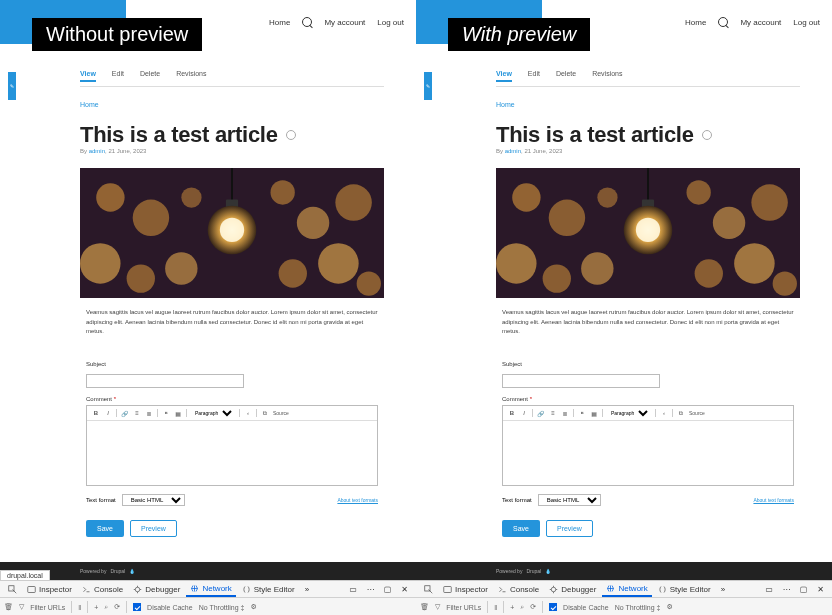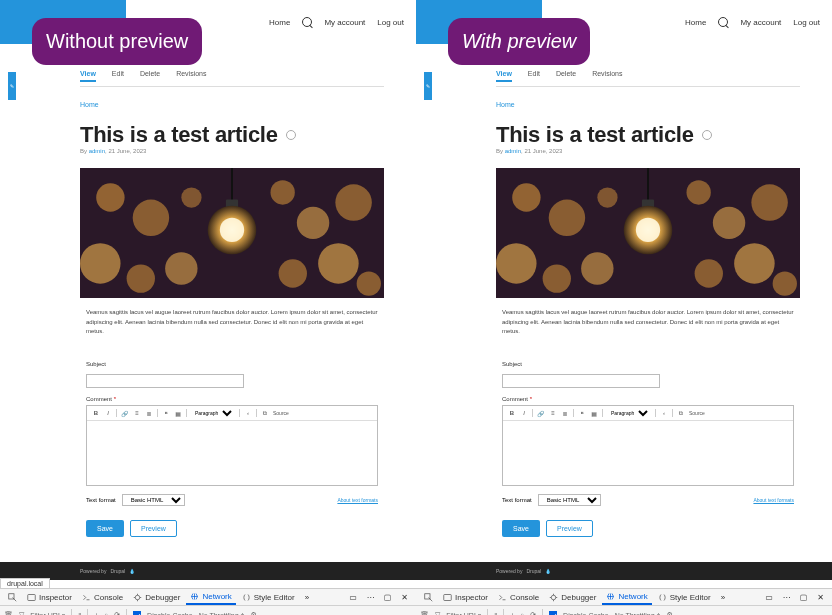--- a/index.html
+++ b/index.html
@@ -1,20 +1,20 @@
 <!DOCTYPE html>
 <html><head>
 <meta charset="utf-8">
 <style>
 * { box-sizing: border-box; margin: 0; padding: 0; }
 body { font-family: -apple-system, BlinkMacSystemFont, "Segoe UI", sans-serif; background: #fff; width: 832px; height: 615px; overflow: hidden; position: relative; }
 .container { display: flex; width: 100%; height: 100%; position: relative; }
 .col { width: 50%; height: 100%; position: relative; background: #fff; }
 .col + .col { border-left: none; }
-.badge { position: absolute; top: 18px; left: 32px; z-index: 50; background: #701a75; color: #fff; font-size: 20px; font-weight: 500; padding: 12px 14px; font-family: Arial, sans-serif; border-radius: 14px; }
+.badge { position: absolute; top: 18px; left: 32px; z-index: 50; background: #000000; color: #fff; font-size: 20px; font-weight: 500; padding: 5px 14px; font-family: Arial, sans-serif; }
 .badge.right { left: 448px; font-style: italic; }
 .topbar-wrap { position: relative; }
 .topbar-accent { position: absolute; top: 0; left: 0; width: 126px; height: 44px; background: #2494db; }
 .topbar { height: 44px; display: flex; align-items: center; justify-content: flex-end; padding-right: 12px; gap: 12px; font-size: 8px; color: #333; position: relative; }
 .topbar a { color: #333; text-decoration: none; }
 .mag { width: 10px; height: 10px; border: 1px solid #333; border-radius: 50%; position: relative; display: inline-block; }
 .mag::after { content: ""; position: absolute; width: 4px; height: 1px; background: #333; transform: rotate(45deg); bottom: -1px; right: -2px; }
 .side-tab { position: absolute; left: 8px; top: 72px; width: 8px; height: 28px; background: #2494db; color: #fff; font-size: 5px; writing-mode: vertical-rl; display: flex; align-items: center; justify-content: center; }
 .side-text { position: absolute; left: 18px; top: 74px; font-size: 5px; color: #888; writing-mode: vertical-rl; }
 .content { padding: 0 32px 0 80px; }
@@ -44,21 +44,21 @@
 .format-sel { border: 1px solid #bbb; font-size: 6px; padding: 1px 4px; background: #fff; }
 .format-link { margin-left: auto; color: #2494db; font-size: 5px; text-decoration: underline; }
 .btn-row { display: flex; gap: 6px; }
 .btn { font-size: 7px; padding: 4px 10px; border-radius: 2px; cursor: pointer; border: 1px solid transparent; }
 .btn-primary { background: #2494db; color: #fff; }
 .btn-outline { background: #fff; color: #2494db; border: 1px solid #2494db; }
 .footer { position: absolute; bottom: 35px; left: 0; right: 0; height: 18px; background: #222; color: #aaa; font-size: 5px; display: flex; align-items: center; padding: 0 80px; justify-content: space-between; }
 .footer-inner { display: flex; align-items: center; gap: 4px; }
 
 
-.devbar { position: absolute; left: 0; right: 0; bottom: 0; height: 27px; background: #f5f5f5; border-top: 1px solid #ccc; font-size: 8px; color: #333; font-family: "Segoe UI", Arial, sans-serif; }
+.devbar { position: absolute; left: 0; right: 0; bottom: 0; height: 35px; background: #f5f5f5; border-top: 1px solid #ccc; font-size: 8px; color: #333; font-family: "Segoe UI", Arial, sans-serif; }
 .devbar-half { position: absolute; top: 0; bottom: 0; width: 50%; }
 .devbar-half.right { left: 50%; }
 .devtabs { display: flex; align-items: center; gap: 2px; height: 17px; border-bottom: 1px solid #d0d0d0; padding: 0 4px; }
 .devtab { display: flex; align-items: center; gap: 3px; padding: 0 4px; height: 100%; cursor: pointer; color: #333; }
 .devtab.active { color: #0060df; border-bottom: 2px solid #0060df; }
 .devtab svg { width: 9px; height: 9px; }
 .dev2 { display: flex; align-items: center; gap: 6px; height: 18px; padding: 0 4px; color: #666; font-size: 7px; }
 .dev2 .sep { width: 1px; height: 12px; background: #ccc; }
 .urltab { position: absolute; top: -11px; left: 0; background: #fff; border: 1px solid #ccc; border-bottom: none; font-size: 7px; padding: 1px 6px; color: #333; }
 .chk { width: 8px; height: 8px; background: #0060df; border: 1px solid #0060df; display: inline-block; position: relative; }

